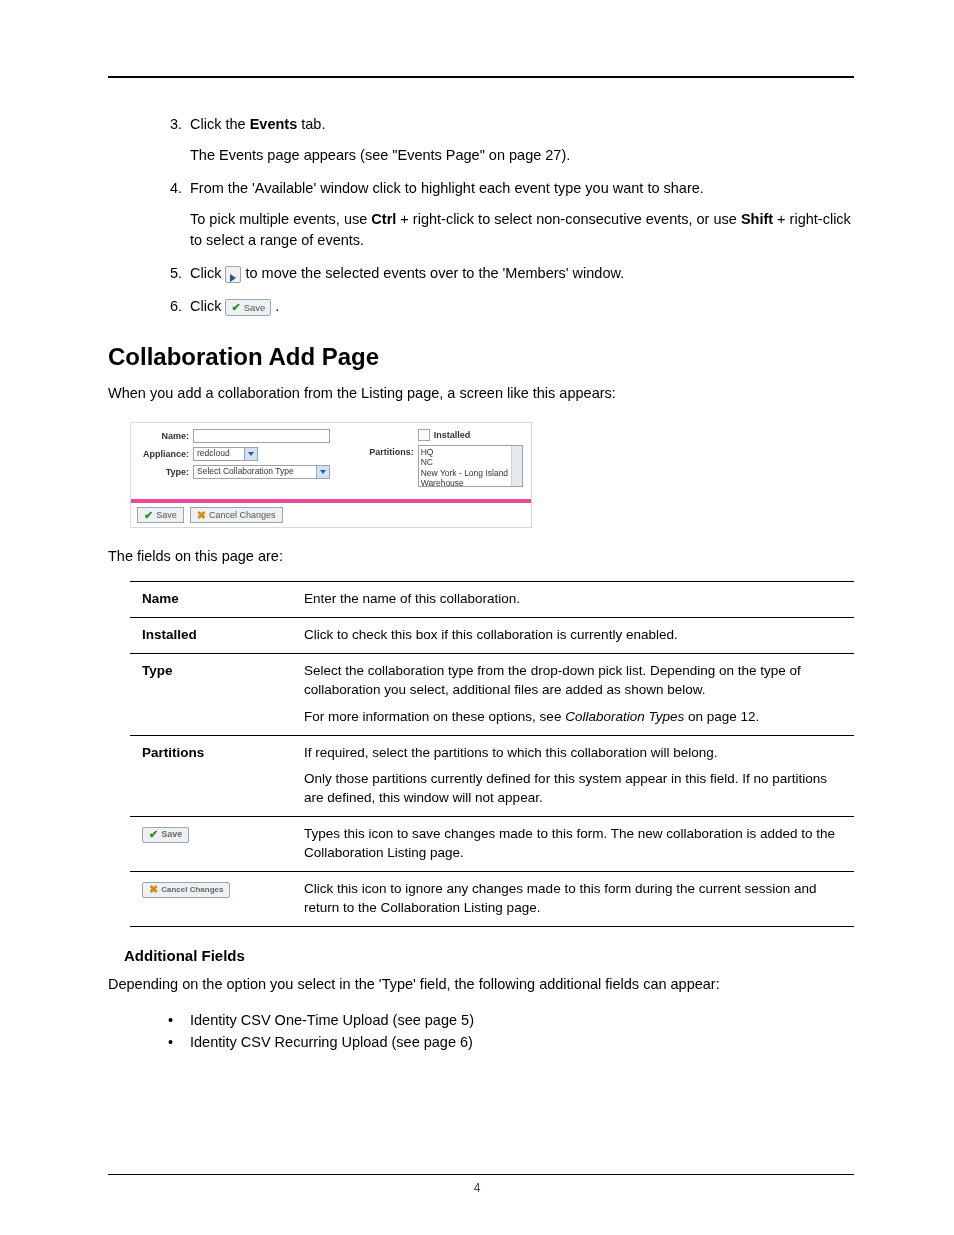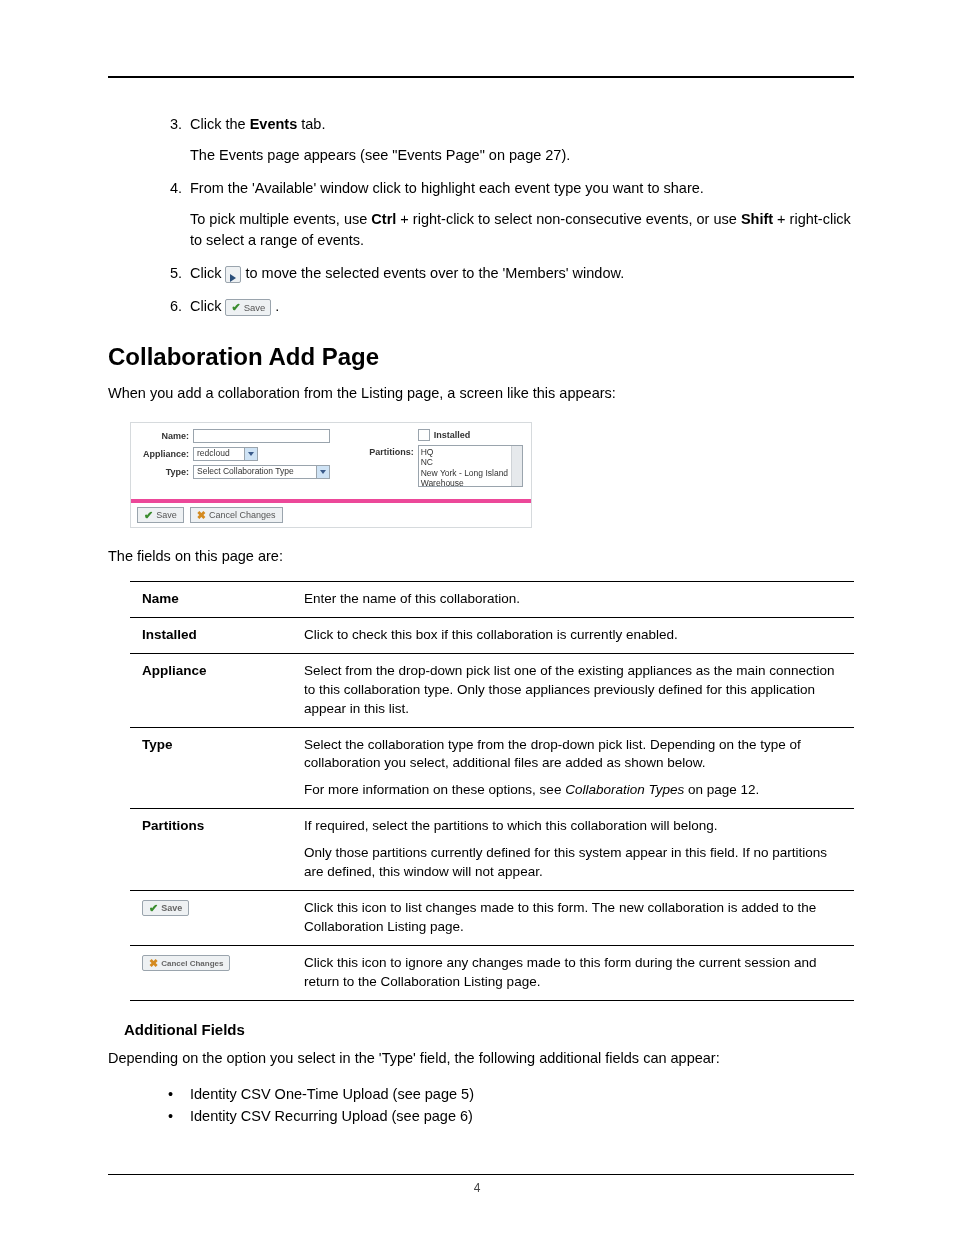--- a/index.html
+++ b/index.html
@@ -372,45 +372,41 @@
     <tbody>
         <tr>
       <th>Name</th>
       <td>Enter the name of this collaboration.</td>
     </tr>
     <tr>
       <th>Installed</th>
       <td>Click to check this box if this collaboration is currently enabled.</td>
     </tr>
     <tr>
-      <th>Appliance</th>
-      <td>Select from the drop-down pick list one of the existing appliances as the main connection to this collaboration type. Only those appliances previously defined for this application appear in this list.</td>
-    </tr>
-    <tr>
       <th>Type</th>
       <td class="multi">
         <p>Select the collaboration type from the drop-down pick list. Depending on the type of collaboration you select, additional files are added as shown below.</p>
         <p><span>For more information on these options, see </span><span class="italic">Collaboration Types</span><span> on page 12.</span></p>
       </td>
     </tr>
     <tr>
       <th>Partitions</th>
       <td class="multi">
         <p>If required, select the partitions to which this collaboration will belong.</p>
         <p>Only those partitions currently defined for this system appear in this field. If no partitions are defined, this window will not appear.</p>
       </td>
     </tr>
     <tr>
       <th>
         <span class="cell-btn">
               <span class="check">✔</span>
               <span>Save</span>
             </span>
       </th>
-      <td>Click this icon to list changes made to this form. The new collaboration is added to the Collaboration Listing page.</td>
+      <td>Types this icon to save changes made to this form. The new collaboration is added to the Collaboration Listing page.</td>
     </tr>
     <tr>
       <th>
         <span class="cell-btn" style="font-size:8px">
               <span class="xmark">✖</span>
               <span>Cancel Changes</span>
             </span>
       </th>
       <td>Click this icon to ignore any changes made to this form during the current session and return to the Collaboration Listing page.</td>
     </tr>

